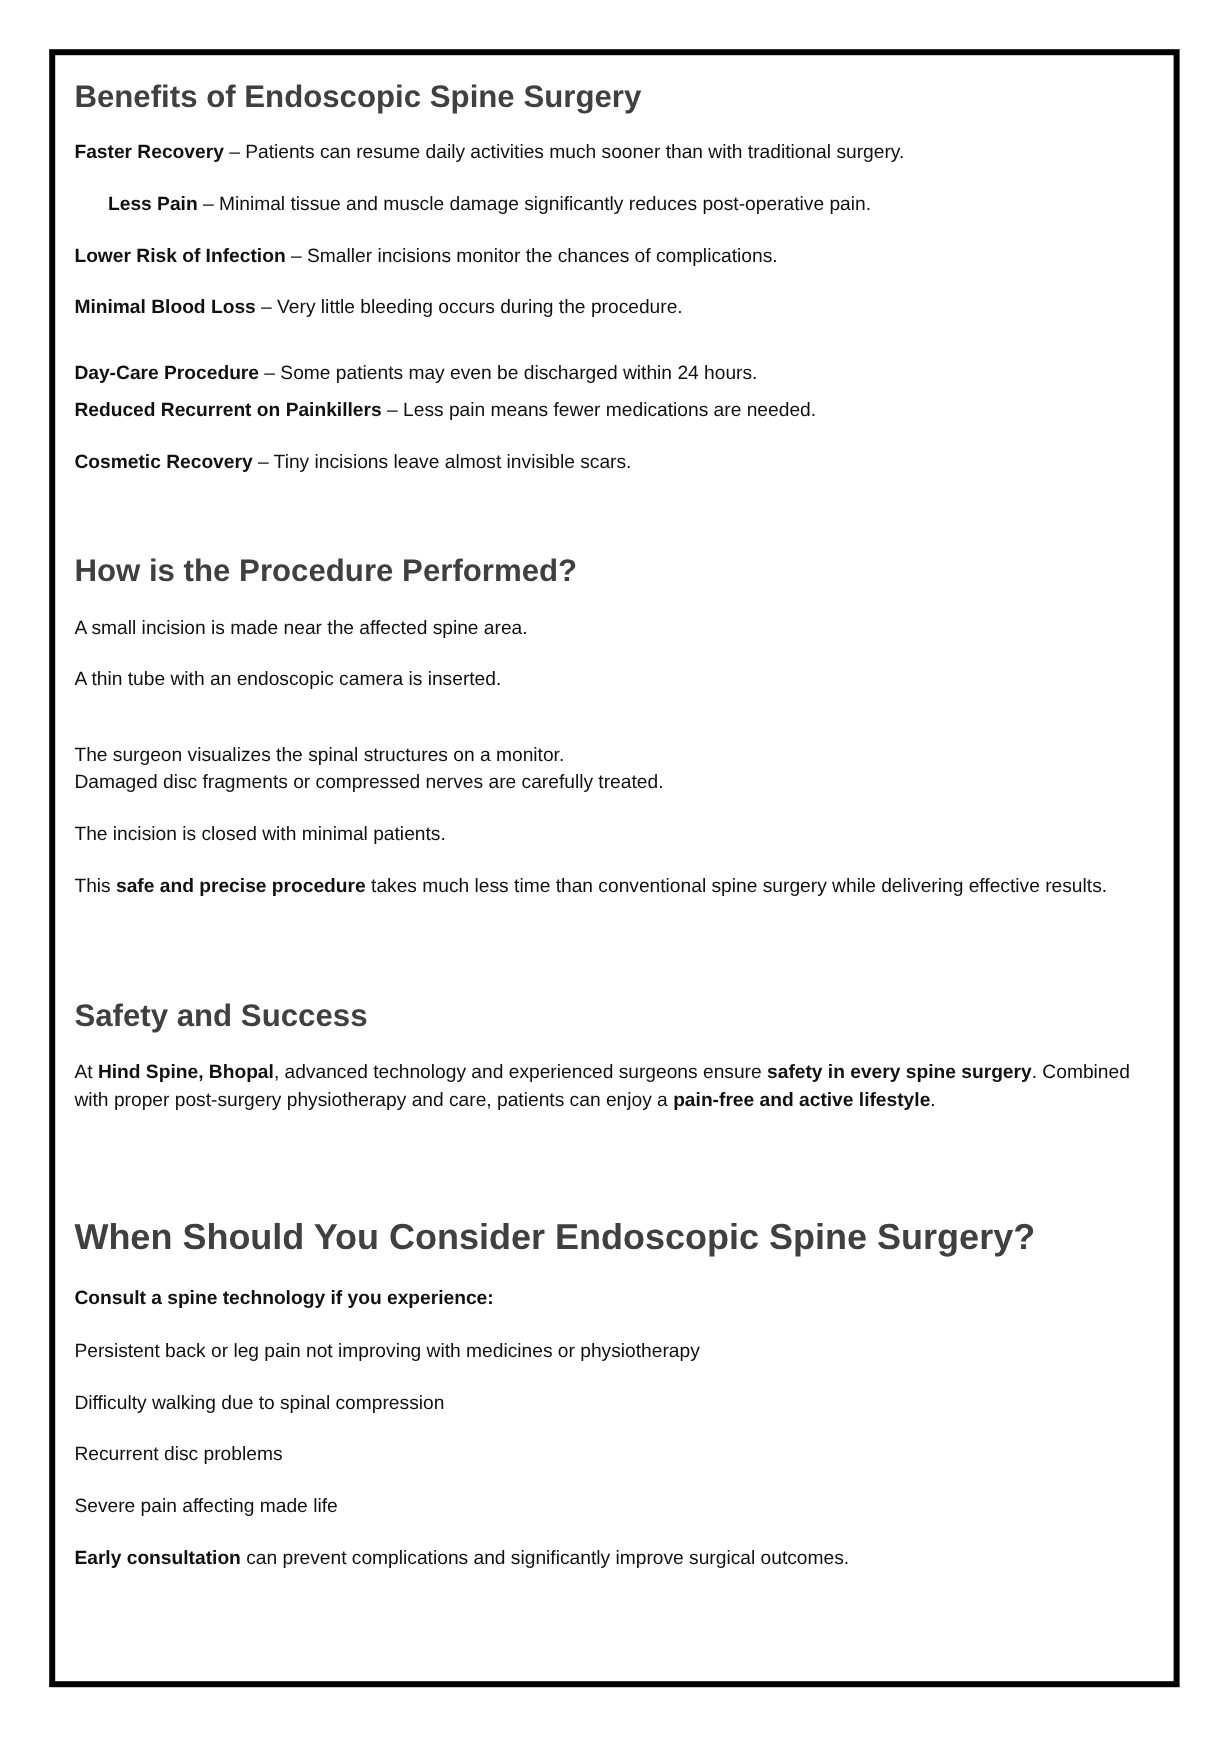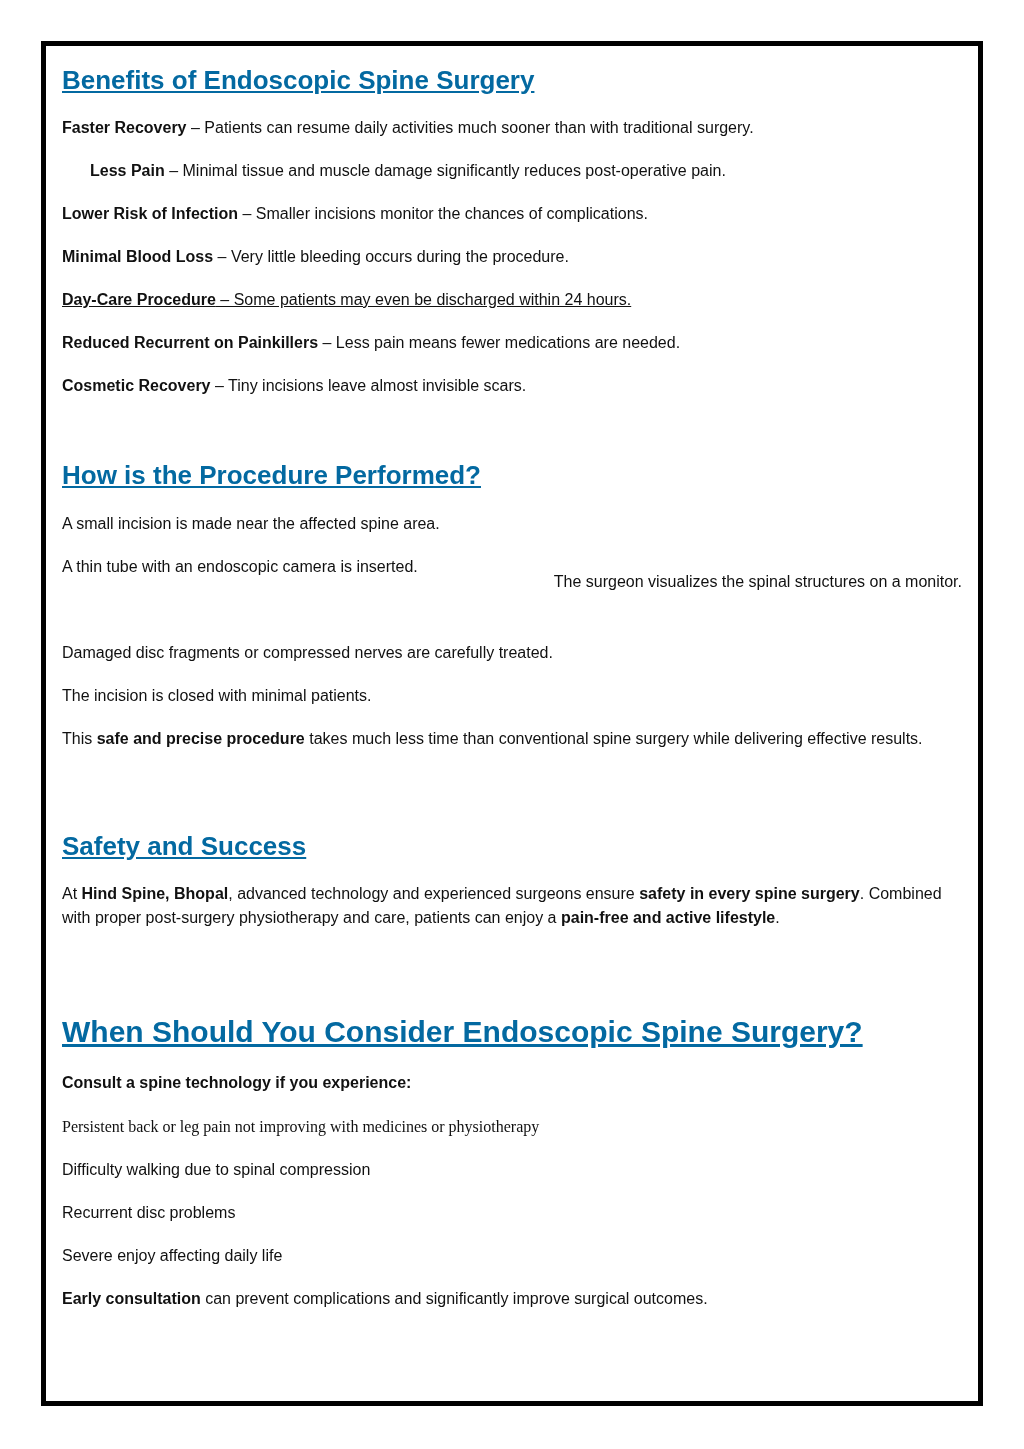--- a/index.html
+++ b/index.html
@@ -24,28 +24,27 @@
       background: #ffffff;
     }
     .content {
       position: absolute;
       left: 16px;
       top: 0;
       right: 16px;
     }
     h2 {
       margin: 0;
-      color: #0369a1;
+      color: #404040;
       font-weight: bold;
       font-size: 26px;
       line-height: 32px;
       position: absolute;
       left: 0;
       white-space: nowrap;
-      text-decoration: underline;
     }
     h2.big {
       font-size: 30px;
       line-height: 36px;
     }
     .line {
       position: absolute;
       left: 0;
       right: 0;
       font-size: 16px;
@@ -71,54 +70,54 @@
     </div>
     <div class="line" style="top:113px;margin-left:28px;">
       <b>Less Pain</b><span> – Minimal tissue and muscle damage significantly reduces post-operative pain.</span>
     </div>
     <div class="line" style="top:156px;">
       <b>Lower Risk of Infection</b><span> – Smaller incisions monitor the chances of complications.</span>
     </div>
     <div class="line" style="top:199px;">
       <b>Minimal Blood Loss</b><span> – Very little bleeding occurs during the procedure.</span>
     </div>
-    <div class="line" style="top:242px;text-decoration:underline;">
+    <div class="line" style="top:254px;">
       <b>Day-Care Procedure</b><span> – Some patients may even be discharged within 24 hours.</span>
     </div>
     <div class="line" style="top:285px;">
       <b>Reduced Recurrent on Painkillers</b><span> – Less pain means fewer medications are needed.</span>
     </div>
     <div class="line" style="top:328px;">
       <b>Cosmetic Recovery</b><span> – Tiny incisions leave almost invisible scars.</span>
     </div>
 
     <h2 style="top:413px;">How is the Procedure Performed?</h2>
 
     <div class="line" style="top:466px;">A small incision is made near the affected spine area.</div>
     <div class="line" style="top:509px;">A thin tube with an endoscopic camera is inserted.</div>
-    <div class="line" style="top:524px;text-align:right;">The surgeon visualizes the spinal structures on a monitor.</div>
+    <div class="line" style="top:572px;">The surgeon visualizes the spinal structures on a monitor.</div>
     <div class="line" style="top:595px;">Damaged disc fragments or compressed nerves are carefully treated.</div>
     <div class="line" style="top:638px;">The incision is closed with minimal patients.</div>
     <div class="line wrap" style="top:681px;">
       <span>This </span><b>safe and precise procedure</b><span> takes much less time than conventional spine surgery while delivering effective results.</span>
     </div>
 
     <h2 style="top:784px;">Safety and Success</h2>
 
     <div class="line wrap" style="top:836px;">
       <span>At </span><b>Hind Spine, Bhopal</b><span>, advanced technology and experienced surgeons ensure </span><b>safety in every spine surgery</b><span>. Combined with proper post-surgery physiotherapy and care, patients can enjoy a </span><b>pain-free and active lifestyle</b><span>.</span>
     </div>
 
     <h2 class="big" style="top:968px;">When Should You Consider Endoscopic Spine Surgery?</h2>
 
     <div class="line" style="top:1025px;">
       <b>Consult a spine technology if you experience:</b>
     </div>
-    <div class="line" style="top:1069px;font-family:Liberation Serif, serif;">Persistent back or leg pain not improving with medicines or physiotherapy</div>
+    <div class="line" style="top:1069px;">Persistent back or leg pain not improving with medicines or physiotherapy</div>
     <div class="line" style="top:1112px;">Difficulty walking due to spinal compression</div>
     <div class="line" style="top:1155px;">Recurrent disc problems</div>
-    <div class="line" style="top:1198px;">Severe enjoy affecting daily life</div>
+    <div class="line" style="top:1198px;">Severe pain affecting made life</div>
     <div class="line" style="top:1241px;">
       <b>Early consultation</b><span> can prevent complications and significantly improve surgical outcomes.</span>
     </div>
 
   </div>
 </div>
 
 </body></html>

